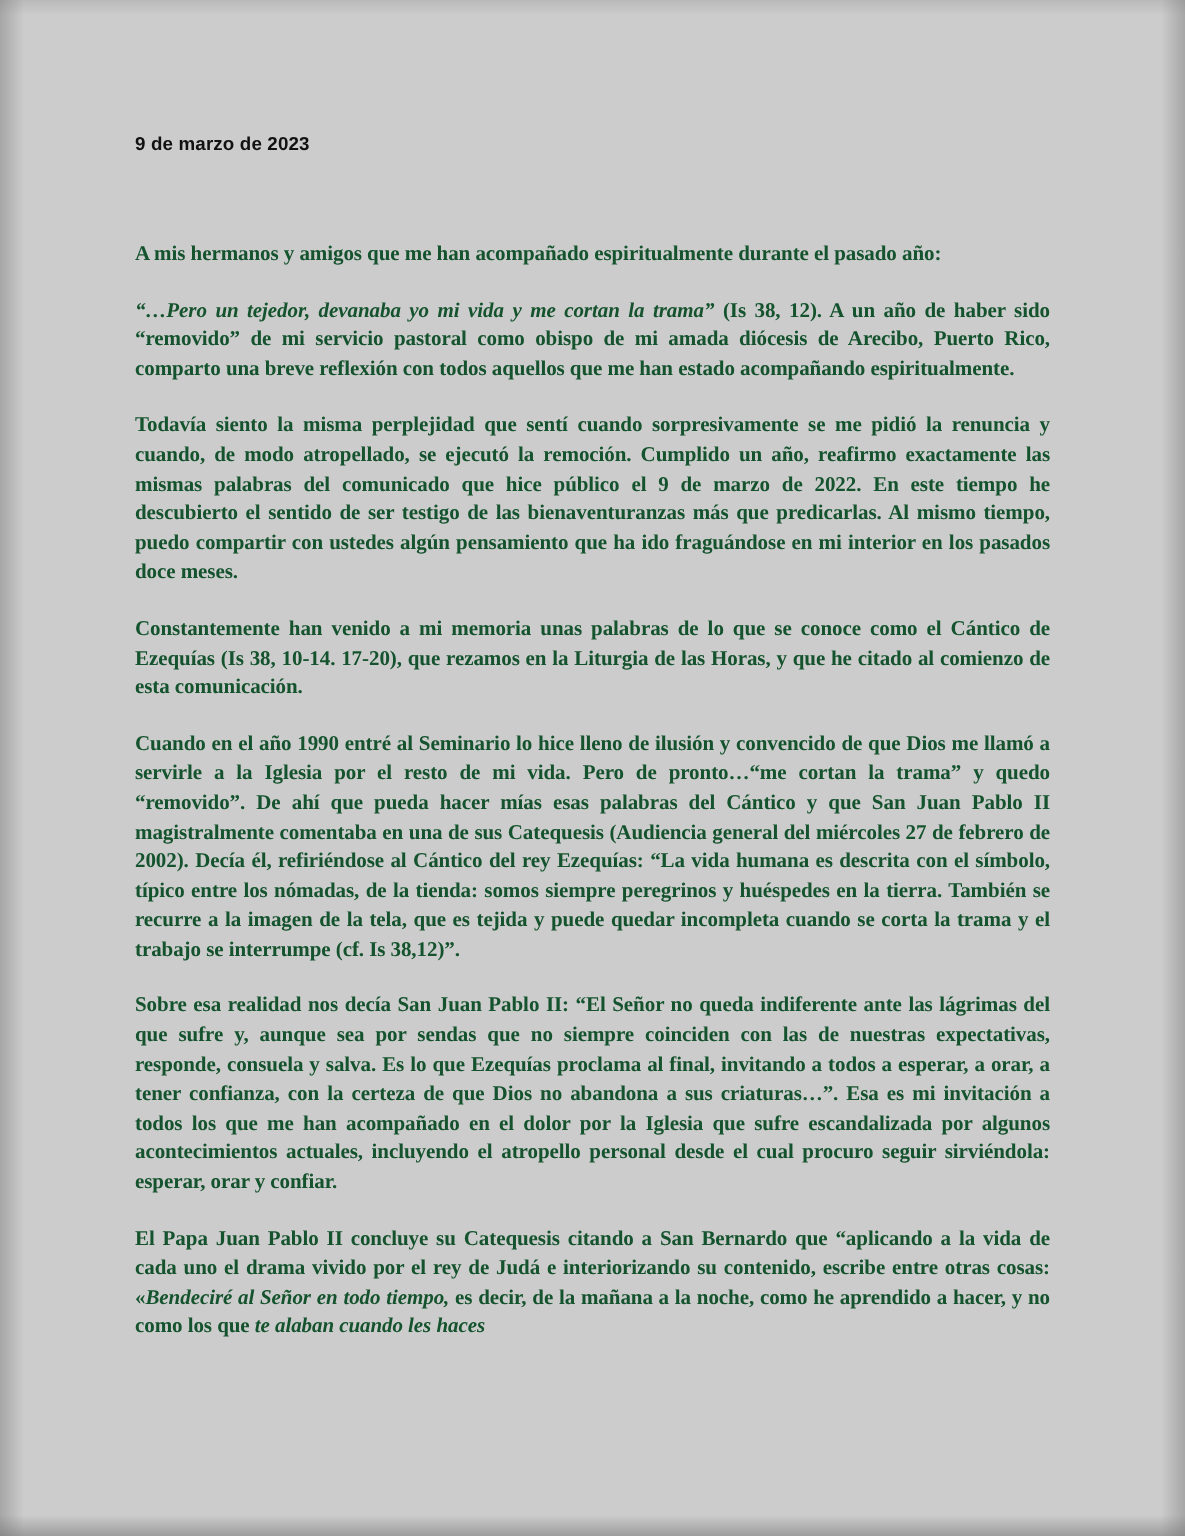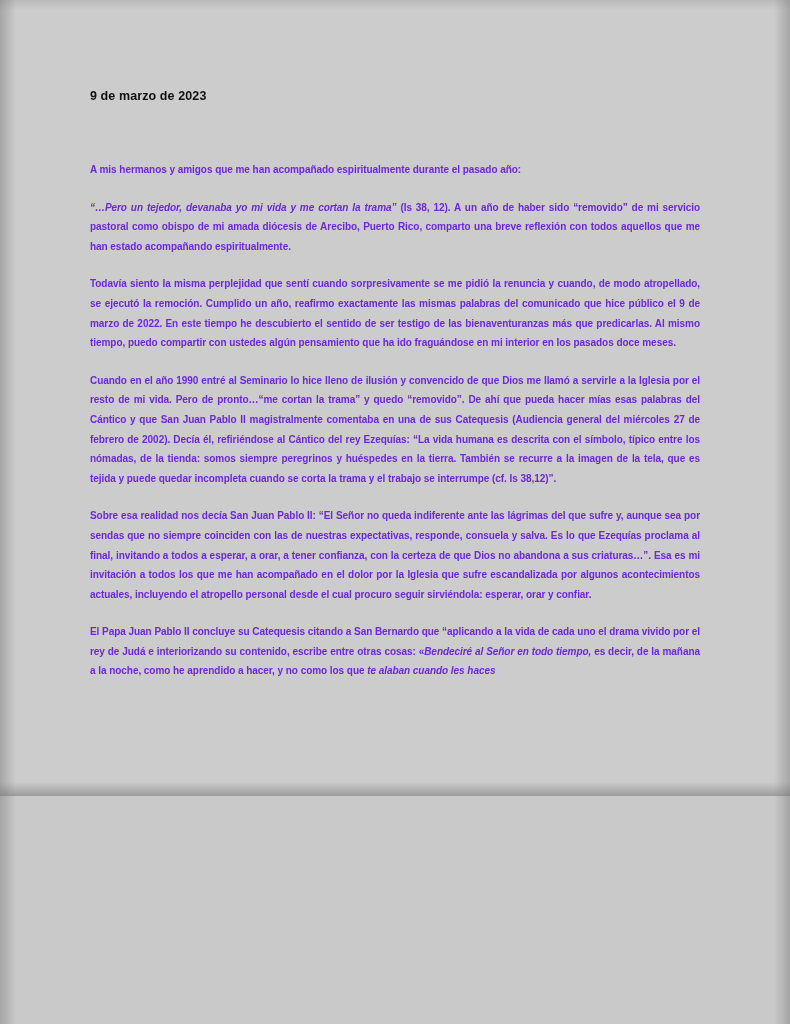--- a/index.html
+++ b/index.html
@@ -9,21 +9,21 @@
   body {
     width: 790px;
     height: 1024px;
     background: #c9c9c9;
     font-family: "Liberation Sans", sans-serif;
     overflow: hidden;
   }
   .page {
     position: relative;
     width: 790px;
-    height: 796px;
+    height: 1024px;
     background: #cccccc;
     box-sizing: border-box;
   }
   .page-inner {
     position: absolute;
     left: 90px;
     top: 0;
     width: 612px;
     height: 1024px;
   }
@@ -36,27 +36,28 @@
     color: #111111;
     letter-spacing: 0.1px;
   }
   .body-text {
     position: absolute;
     top: 160px;
     left: 0;
     width: 610px;
   }
   .para {
-    font-size: 10px;
+    font-size: 14px;
     line-height: 19.6px;
-    color: #6d28d9;
+    color: #14532d;
     font-weight: bold;
     text-align: justify;
     margin: 0 0 18px 0;
     letter-spacing: -0.05px;
+    font-family: Liberation Serif, serif;
   }
   .para:last-child {
     margin-bottom: 0;
   }
   .para i {
     font-style: italic;
   }
   
   .edge-left {
     position: absolute;
@@ -95,18 +96,19 @@
   <div class="edge-left"></div>
   <div class="edge-right"></div>
   <div class="edge-bottom"></div>
 
   <div class="page-inner">
     <div class="doc-date">9 de marzo de 2023</div>
     <div class="body-text">
         <div class="para"><span>A mis hermanos y amigos que me han acompañado espiritualmente durante el pasado año:</span></div>
         <div class="para"><i>“…Pero un tejedor, devanaba yo mi vida y me cortan la trama”</i><span> (Is 38, 12). A un año de haber sido “removido” de mi servicio pastoral como obispo de mi amada diócesis de Arecibo, Puerto Rico, comparto una breve reflexión con todos aquellos que me han estado acompañando espiritualmente.</span></div>
         <div class="para"><span>Todavía siento la misma perplejidad que sentí cuando sorpresivamente se me pidió la renuncia y cuando, de modo atropellado, se ejecutó la remoción. Cumplido un año, reafirmo exactamente las mismas palabras del comunicado que hice público el 9 de marzo de 2022. En este tiempo he descubierto el sentido de ser testigo de las bienaventuranzas más que predicarlas. Al mismo tiempo, puedo compartir con ustedes algún pensamiento que ha ido fraguándose en mi interior en los pasados doce meses.</span></div>
+        <div class="para"><span>Constantemente han venido a mi memoria unas palabras de lo que se conoce como el Cántico de Ezequías (Is 38, 10-14. 17-20), que rezamos en la Liturgia de las Horas, y que he citado al comienzo de esta comunicación.</span></div>
         <div class="para"><span>Cuando en el año 1990 entré al Seminario lo hice lleno de ilusión y convencido de que Dios me llamó a servirle a la Iglesia por el resto de mi vida. Pero de pronto…“me cortan la trama” y quedo “removido”. De ahí que pueda hacer mías esas palabras del Cántico y que San Juan Pablo II magistralmente comentaba en una de sus Catequesis (Audiencia general del miércoles 27 de febrero de 2002). Decía él, refiriéndose al Cántico del rey Ezequías: “La vida humana es descrita con el símbolo, típico entre los nómadas, de la tienda: somos siempre peregrinos y huéspedes en la tierra. También se recurre a la imagen de la tela, que es tejida y puede quedar incompleta cuando se corta la trama y el trabajo se interrumpe (cf. Is 38,12)”.</span></div>
         <div class="para"><span>Sobre esa realidad nos decía San Juan Pablo II: “El Señor no queda indiferente ante las lágrimas del que sufre y, aunque sea por sendas que no siempre coinciden con las de nuestras expectativas, responde, consuela y salva. Es lo que Ezequías proclama al final, invitando a todos a esperar, a orar, a tener confianza, con la certeza de que Dios no abandona a sus criaturas…”. Esa es mi invitación a todos los que me han acompañado en el dolor por la Iglesia que sufre escandalizada por algunos acontecimientos actuales, incluyendo el atropello personal desde el cual procuro seguir sirviéndola: esperar, orar y confiar.</span></div>
         <div class="para"><span>El Papa Juan Pablo II concluye su Catequesis citando a San Bernardo que “aplicando a la vida de cada uno el drama vivido por el rey de Judá e interiorizando su contenido, escribe entre otras cosas: «</span><i>Bendeciré al Señor en todo tiempo,</i><span> es decir, de la mañana a la noche, como he aprendido a hacer, y no como los que </span><i>te alaban cuando les haces</i></div>
       </div>
   </div>
 </div>
 
 </body></html>

